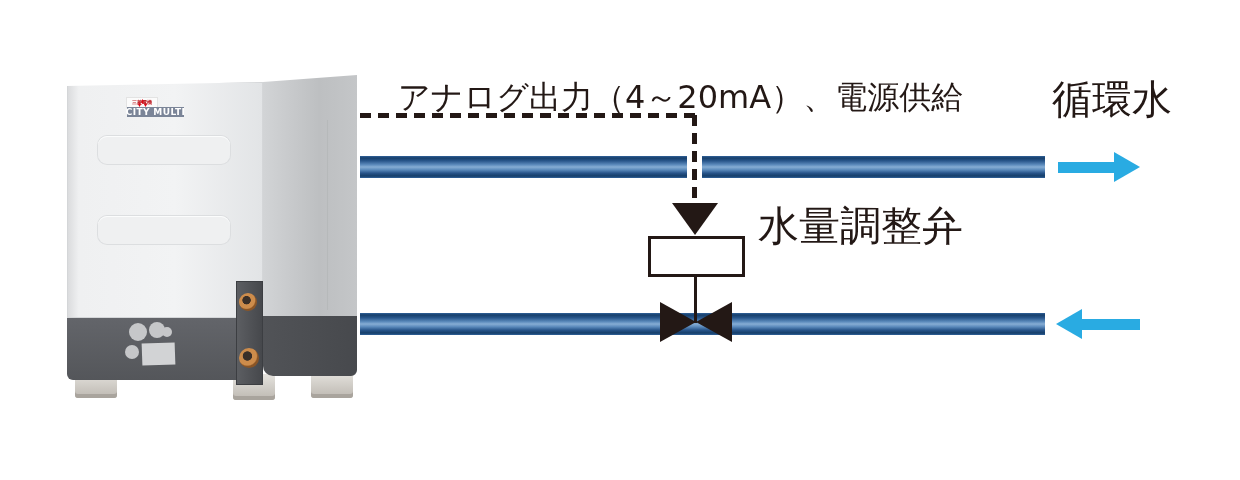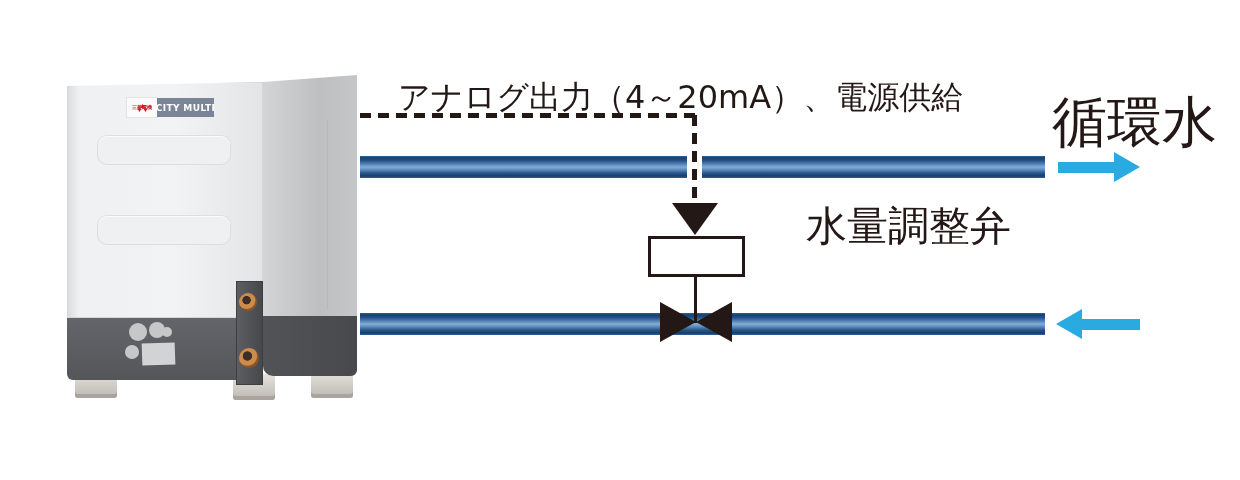--- a/index.html
+++ b/index.html
@@ -6,23 +6,23 @@
   body{
     width:1240px;height:480px;position:relative;overflow:hidden;
     font-family:"DejaVu Sans","Liberation Sans",sans-serif;
     color:var(--ink,#231815);
   }
   .abs{position:absolute;}
 
   
   .label{color:var(--ink,#231815);white-space:nowrap;font-weight:500;}
   .signal-label{left:398px;top:76px;font-size:32px;}
-  .cw-label{left:1052px;top:86px;font-size:55px;}
+  .cw-label{left:1052px;top:72px;font-size:40px;}
   .valve-label{left:758px;top:202px;font-size:41px;line-height:49px;}
-  .valve-label span{display:block;margin-left:48px;}
+  .valve-label span{display:block;}
 
   
   .dash-h{
     left:360px;top:113px;width:339px;height:5px;
     background:repeating-linear-gradient(90deg,var(--ink,#231815) 0 11px,transparent 11px 18px);
   }
   .dash-v{
     left:692px;top:115px;width:5px;height:90px;
     background:repeating-linear-gradient(180deg,var(--ink,#231815) 0 11px,transparent 11px 18px);
   }
@@ -124,21 +124,21 @@
     left:172px;top:212px;width:25px;height:102px;z-index:3;
     background:linear-gradient(90deg,#5c5e62,#46484c);
     box-shadow:0 0 0 1px #3c3e42;
   }
   .fit{
     border-radius:50%;
     background:radial-gradient(circle at 42% 40%,#3a2f28 0 26%,#cd8c4b 30% 54%,#8a5526 62% 76%,#5b4430 82%);
   }
   .fit-1{left:2px;top:11px;width:18px;height:18px;}
   .fit-2{left:2px;top:66px;width:20px;height:20px;}
-  .brand-badge{left:62px;top:28px;height:19px;display:flex;flex-direction:row;}
+  .brand-badge{left:62px;top:28px;height:19px;display:flex;flex-direction:column;}
   .badge-mark{
     position:relative;width:30px;height:19px;background:#fbfbfb;
     display:flex;align-items:center;justify-content:center;gap:2px;
     box-shadow:0 0 0 1px #e3e3e3;
   }
   .badge-mark-text{position:relative;font-size:5px;color:#c0272d;font-weight:bold;line-height:1;}
   .badge-name{
     position:relative;width:57px;height:19px;background:#7b8598;color:#ffffff;
     font-size:9px;font-weight:bold;display:flex;align-items:center;justify-content:center;
     letter-spacing:.4px;white-space:nowrap;

